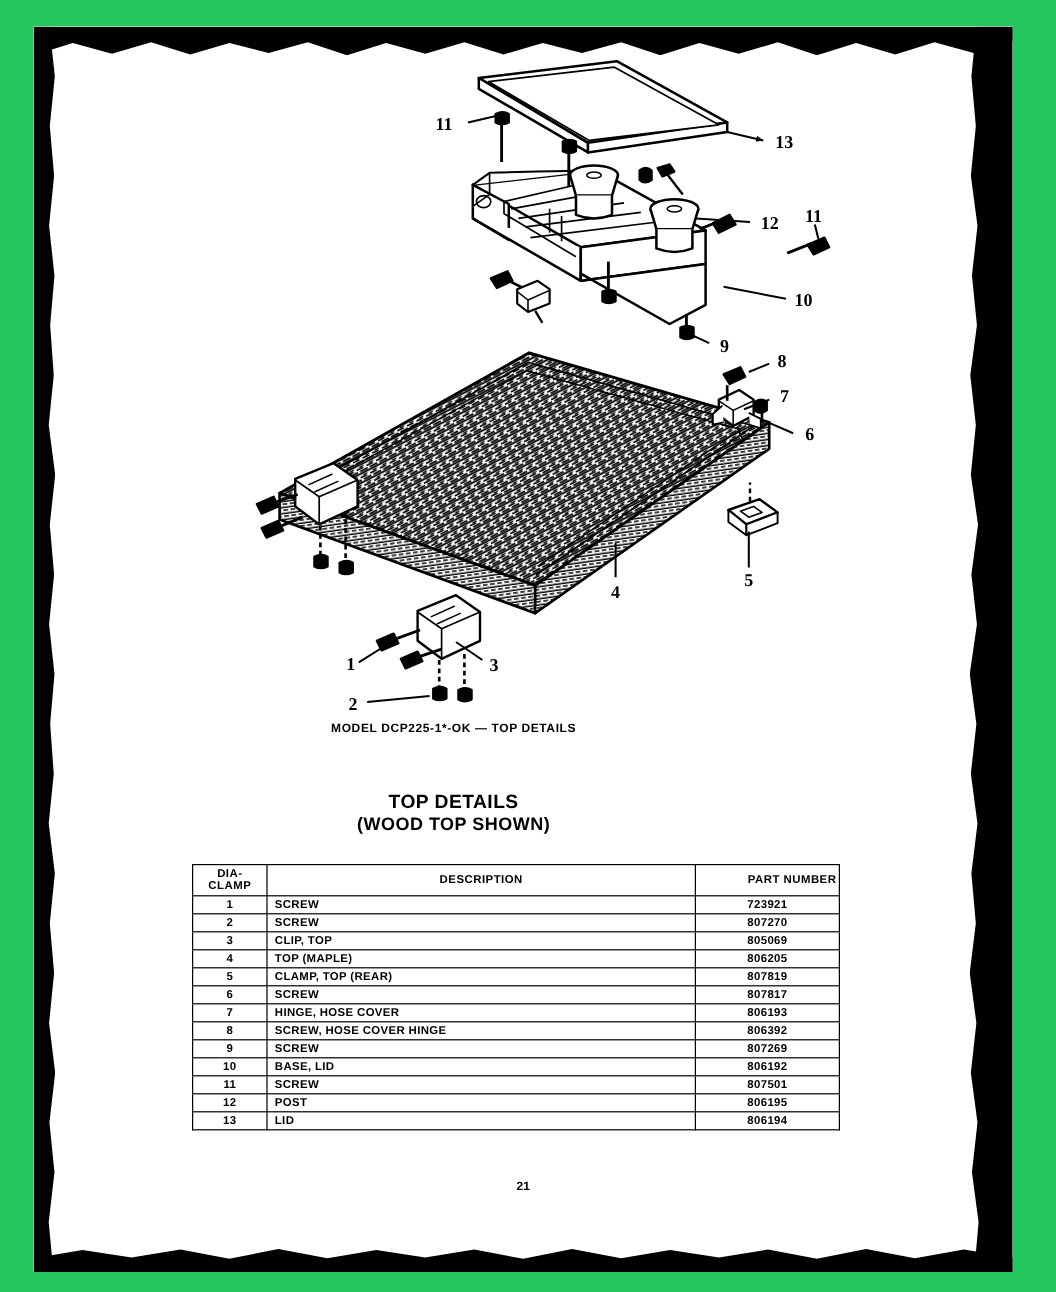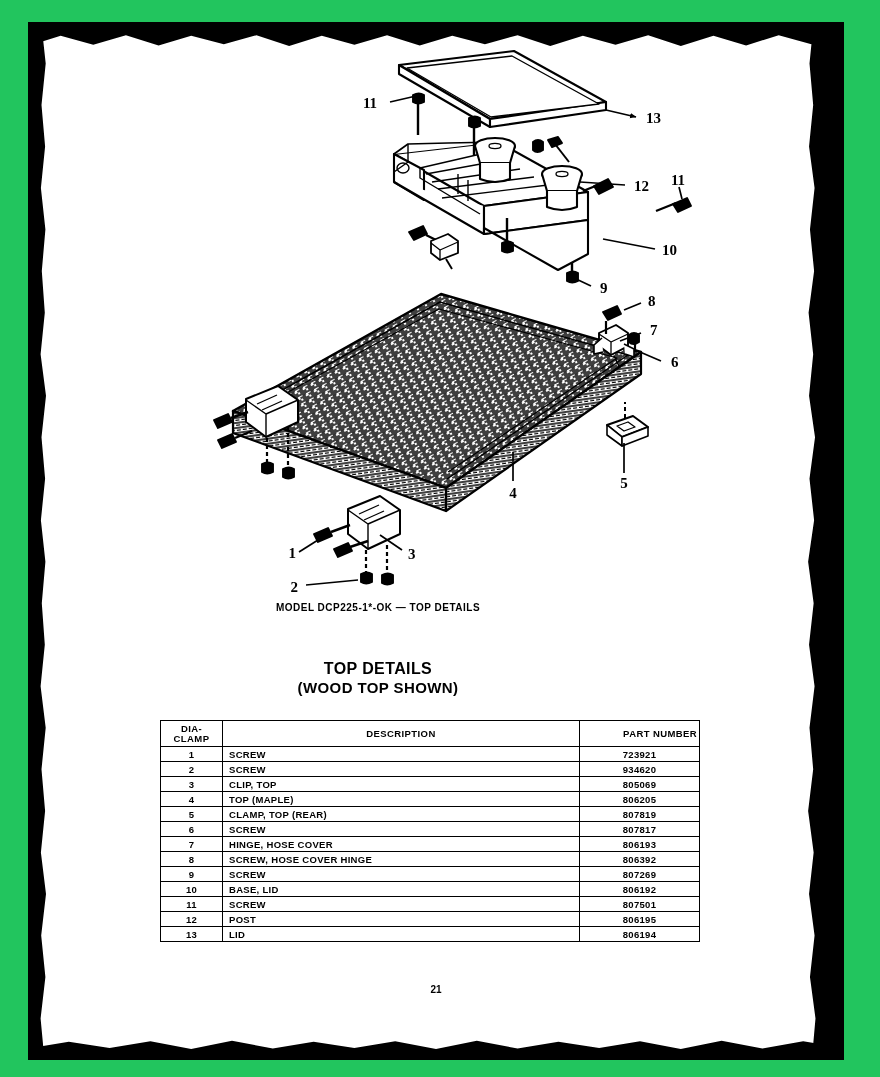--- a/index.html
+++ b/index.html
@@ -387,21 +387,21 @@
         </thead>
         <tbody id="parts-body">
             <tr>
               <td class="c-diagram">1</td>
               <td class="c-desc">SCREW</td>
               <td class="c-part">723921</td>
             </tr>
             <tr>
               <td class="c-diagram">2</td>
               <td class="c-desc">SCREW</td>
-              <td class="c-part">934620</td>
+              <td class="c-part">807270</td>
             </tr>
             <tr>
               <td class="c-diagram">3</td>
               <td class="c-desc">CLIP, TOP</td>
               <td class="c-part">805069</td>
             </tr>
             <tr>
               <td class="c-diagram">4</td>
               <td class="c-desc">TOP (MAPLE)</td>
               <td class="c-part">806205</td>

